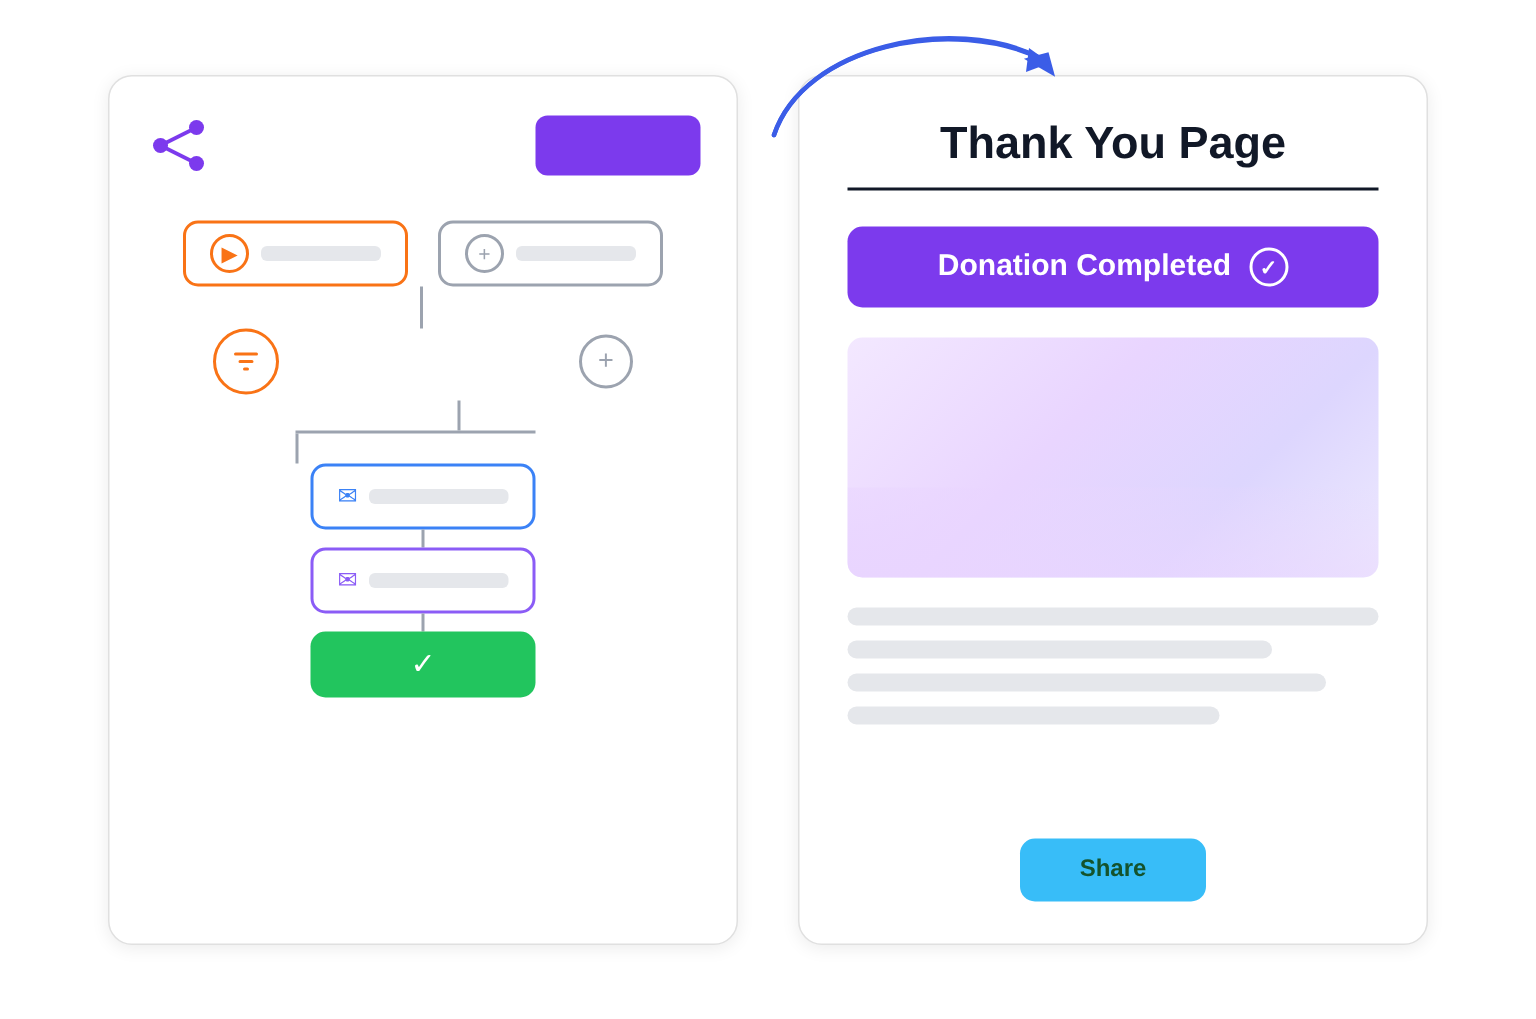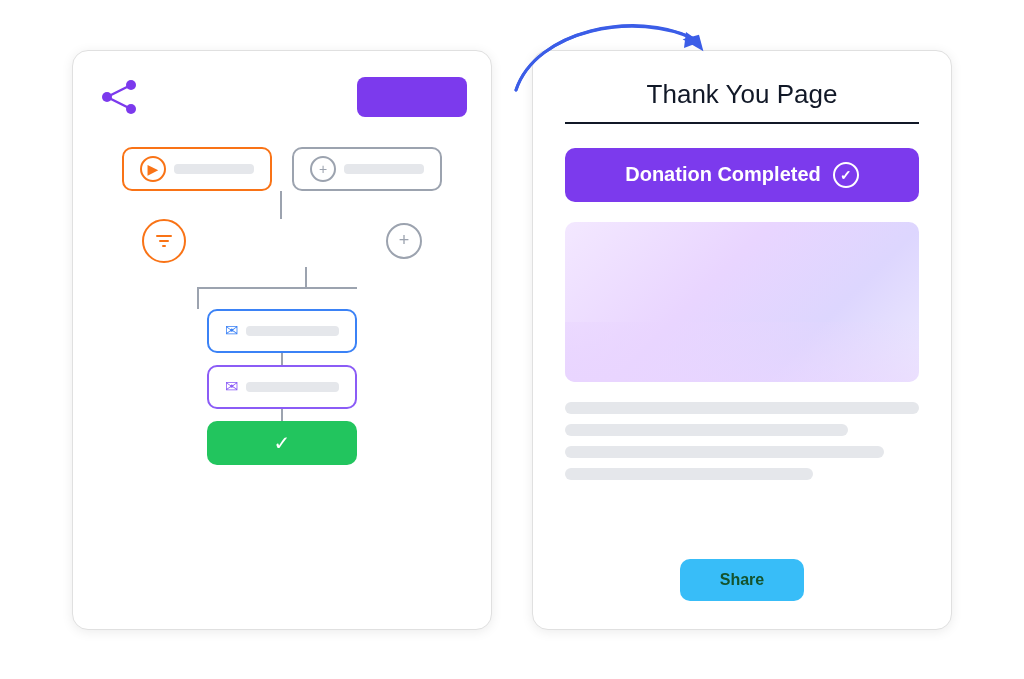--- a/index.html
+++ b/index.html
@@ -189,22 +189,22 @@
       border-radius: 16px;
       width: 420px;
       height: 580px;
       padding: 28px 32px;
       box-shadow: 0 2px 12px rgba(0,0,0,0.08);
       display: flex;
       flex-direction: column;
       align-items: center;
     }
     .thankyou-title {
-      font-size: 26px;
-      font-weight: 400;
+      font-size: 30px;
+      font-weight: 700;
       color: #111827;
       text-align: center;
       padding-bottom: 12px;
       border-bottom: 2.5px solid #111827;
       width: 100%;
       margin-bottom: 24px;
     }
     .donation-badge {
       background: #7c3aed;
       color: white;

